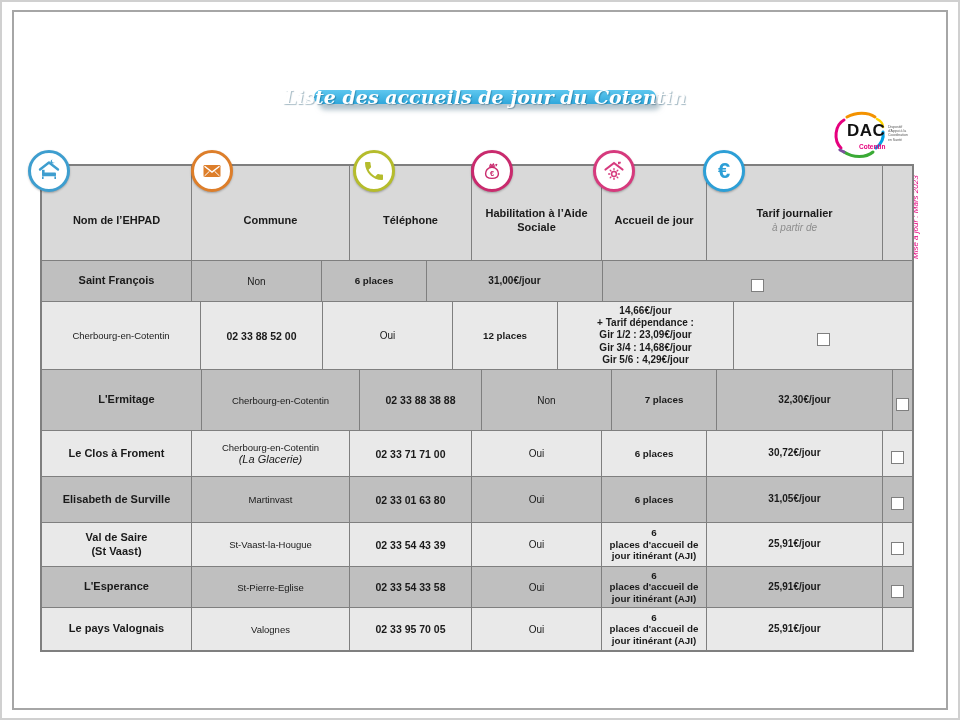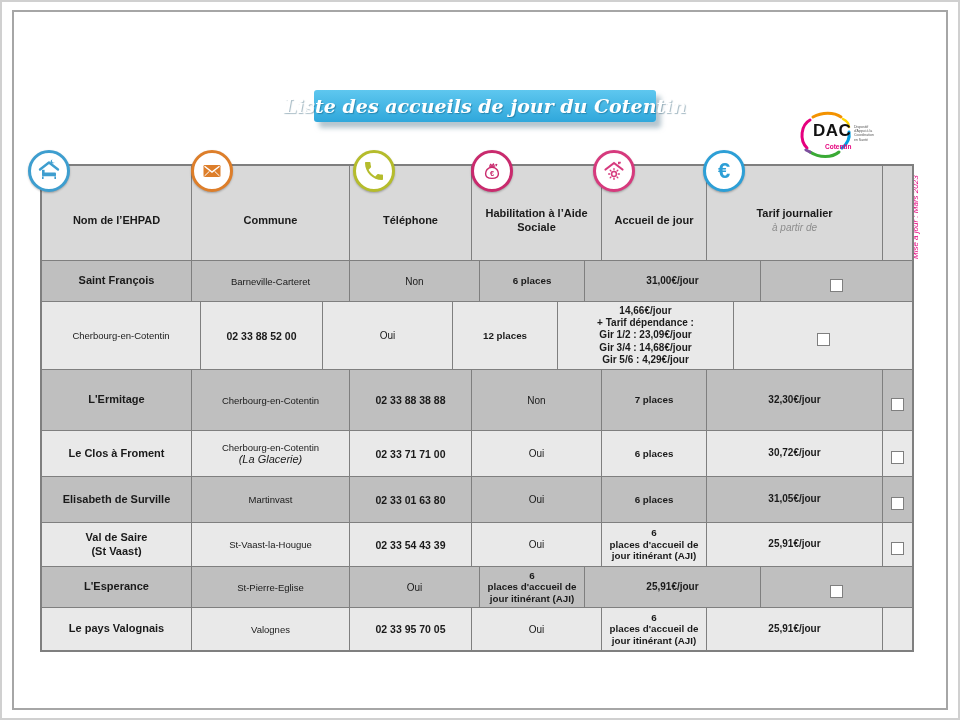--- a/index.html
+++ b/index.html
@@ -7,33 +7,33 @@
     width:960px;height:720px;position:relative;background:#ffffff;
     font-family:"Liberation Sans", sans-serif;color:#1a1a1a;overflow:hidden;
     border:2px solid #d0d0d0;box-sizing:border-box;
   }
   .slide-frame{
     position:absolute;left:10px;top:8px;right:10px;bottom:8px;
     border:2px solid #a6a6a6;background:#ffffff;
   }
   
   .title-pill{
-    position:absolute;left:312px;top:88px;width:342px;height:32px;
-    border-radius:3px;
+    position:absolute;left:312px;top:88px;width:342px;height:14px;
+    border-radius:9px;
     background:linear-gradient(#5ec7ef,#2fa7db);
     box-shadow:5px 6px 5px rgba(120,150,165,.55);
     display:flex;align-items:center;justify-content:center;
   }
   .title-pill span{
     font-family:"DejaVu Serif", serif;font-style:italic;font-weight:bold;
     font-size:19px;color:#ffffff;text-shadow:1px 1px 1px rgba(0,60,90,.35);
     white-space:nowrap;
   }
   
-  .logo{position:absolute;left:792px;top:108px;width:118px;height:54px;}
+  .logo{position:absolute;left:826px;top:108px;width:118px;height:54px;}
   .logo svg{position:absolute;left:0;top:0;}
   .logo .acronym{position:absolute;left:19px;top:11px;font-size:17px;font-weight:bold;color:#111;letter-spacing:.5px;}
   .logo .region{position:absolute;left:31px;top:33px;font-size:6.5px;font-weight:bold;color:#e5007d;}
   .logo .tagline{position:absolute;left:60px;top:15px;font-size:3.5px;line-height:4.2px;color:#555;}
   
   .updated-note{
     position:absolute;left:909px;top:158px;height:115px;width:15px;
     writing-mode:vertical-rl;transform:rotate(180deg);
     font-size:8px;font-style:italic;color:#e5007d;white-space:nowrap;
     text-align:center;
@@ -43,21 +43,21 @@
     position:absolute;left:38px;top:162px;width:870px;
     border:2px solid #7f7f7f;background:#fff;
   }
   .tr{display:flex;}
   .thead{height:94px;background:#d9d9d9;}
   .tbody .tr{border-top:1px solid #7f7f7f;}
   .tbody .tr.dark{background:#bfbfbf;}
   .tbody .tr.light{background:#e9e9e9;}
   .tbody .tr:nth-child(1){height:40px;}
   .tbody .tr:nth-child(2){height:67px;}
-  .tbody .tr:nth-child(3){height:60px;}
+  .tbody .tr:nth-child(3){height:60px;padding-left:10px;}
   .tbody .tr:nth-child(4){height:45px;}
   .tbody .tr:nth-child(5){height:45px;}
   .tbody .tr:nth-child(6){height:43px;}
   .tbody .tr:nth-child(7){height:40px;}
   .tbody .tr:nth-child(8){height:42px;}
   .td,.th{
     box-sizing:border-box;display:flex;flex-direction:column;
     align-items:center;justify-content:center;text-align:center;
     padding:2px 4px;overflow:hidden;
   }
@@ -197,24 +197,20 @@
     <div class="th c5">
       <span>Tarif journalier</span>
       <span class="sublabel">à partir de</span>
     </div>
     <div class="th c6"></div>
   </div>
 
   <div class="tbody">
       <div class="tr dark">
     <div class="td c0 cell-name"><span>Saint François</span></div>
-    <div class="td c1 cell-commune">
-      <span>Barneville-Carteret</span>
-      <span class="note"></span>
-    </div>
     <div class="td c3 cell-hab">
           <span>Non</span>
         </div>
     <div class="td c4 cell-accueil"><span>6 places</span></div>
     <div class="td c5 cell-tarif"><span>31,00€/jour</span></div>
     <div class="td c6">
           <span class="checkbox"></span>
         </div>
   </div>
       <div class="tr light">
@@ -312,20 +308,23 @@
     <div class="td c6">
           <span class="checkbox"></span>
         </div>
   </div>
       <div class="tr dark">
     <div class="td c0 cell-name"><span>L'Esperance</span></div>
     <div class="td c1 cell-commune">
       <span>St-Pierre-Eglise</span>
       <span class="note"></span>
     </div>
+    <div class="td c2 cell-phone">
+          <span>02 33 54 33 58</span>
+        </div>
     <div class="td c3 cell-hab">
           <span>Oui</span>
         </div>
     <div class="td c4 cell-accueil"><span>6
 places d'accueil de
 jour itinérant (AJI)</span></div>
     <div class="td c5 cell-tarif"><span>25,91€/jour</span></div>
     <div class="td c6">
           <span class="checkbox"></span>
         </div>

